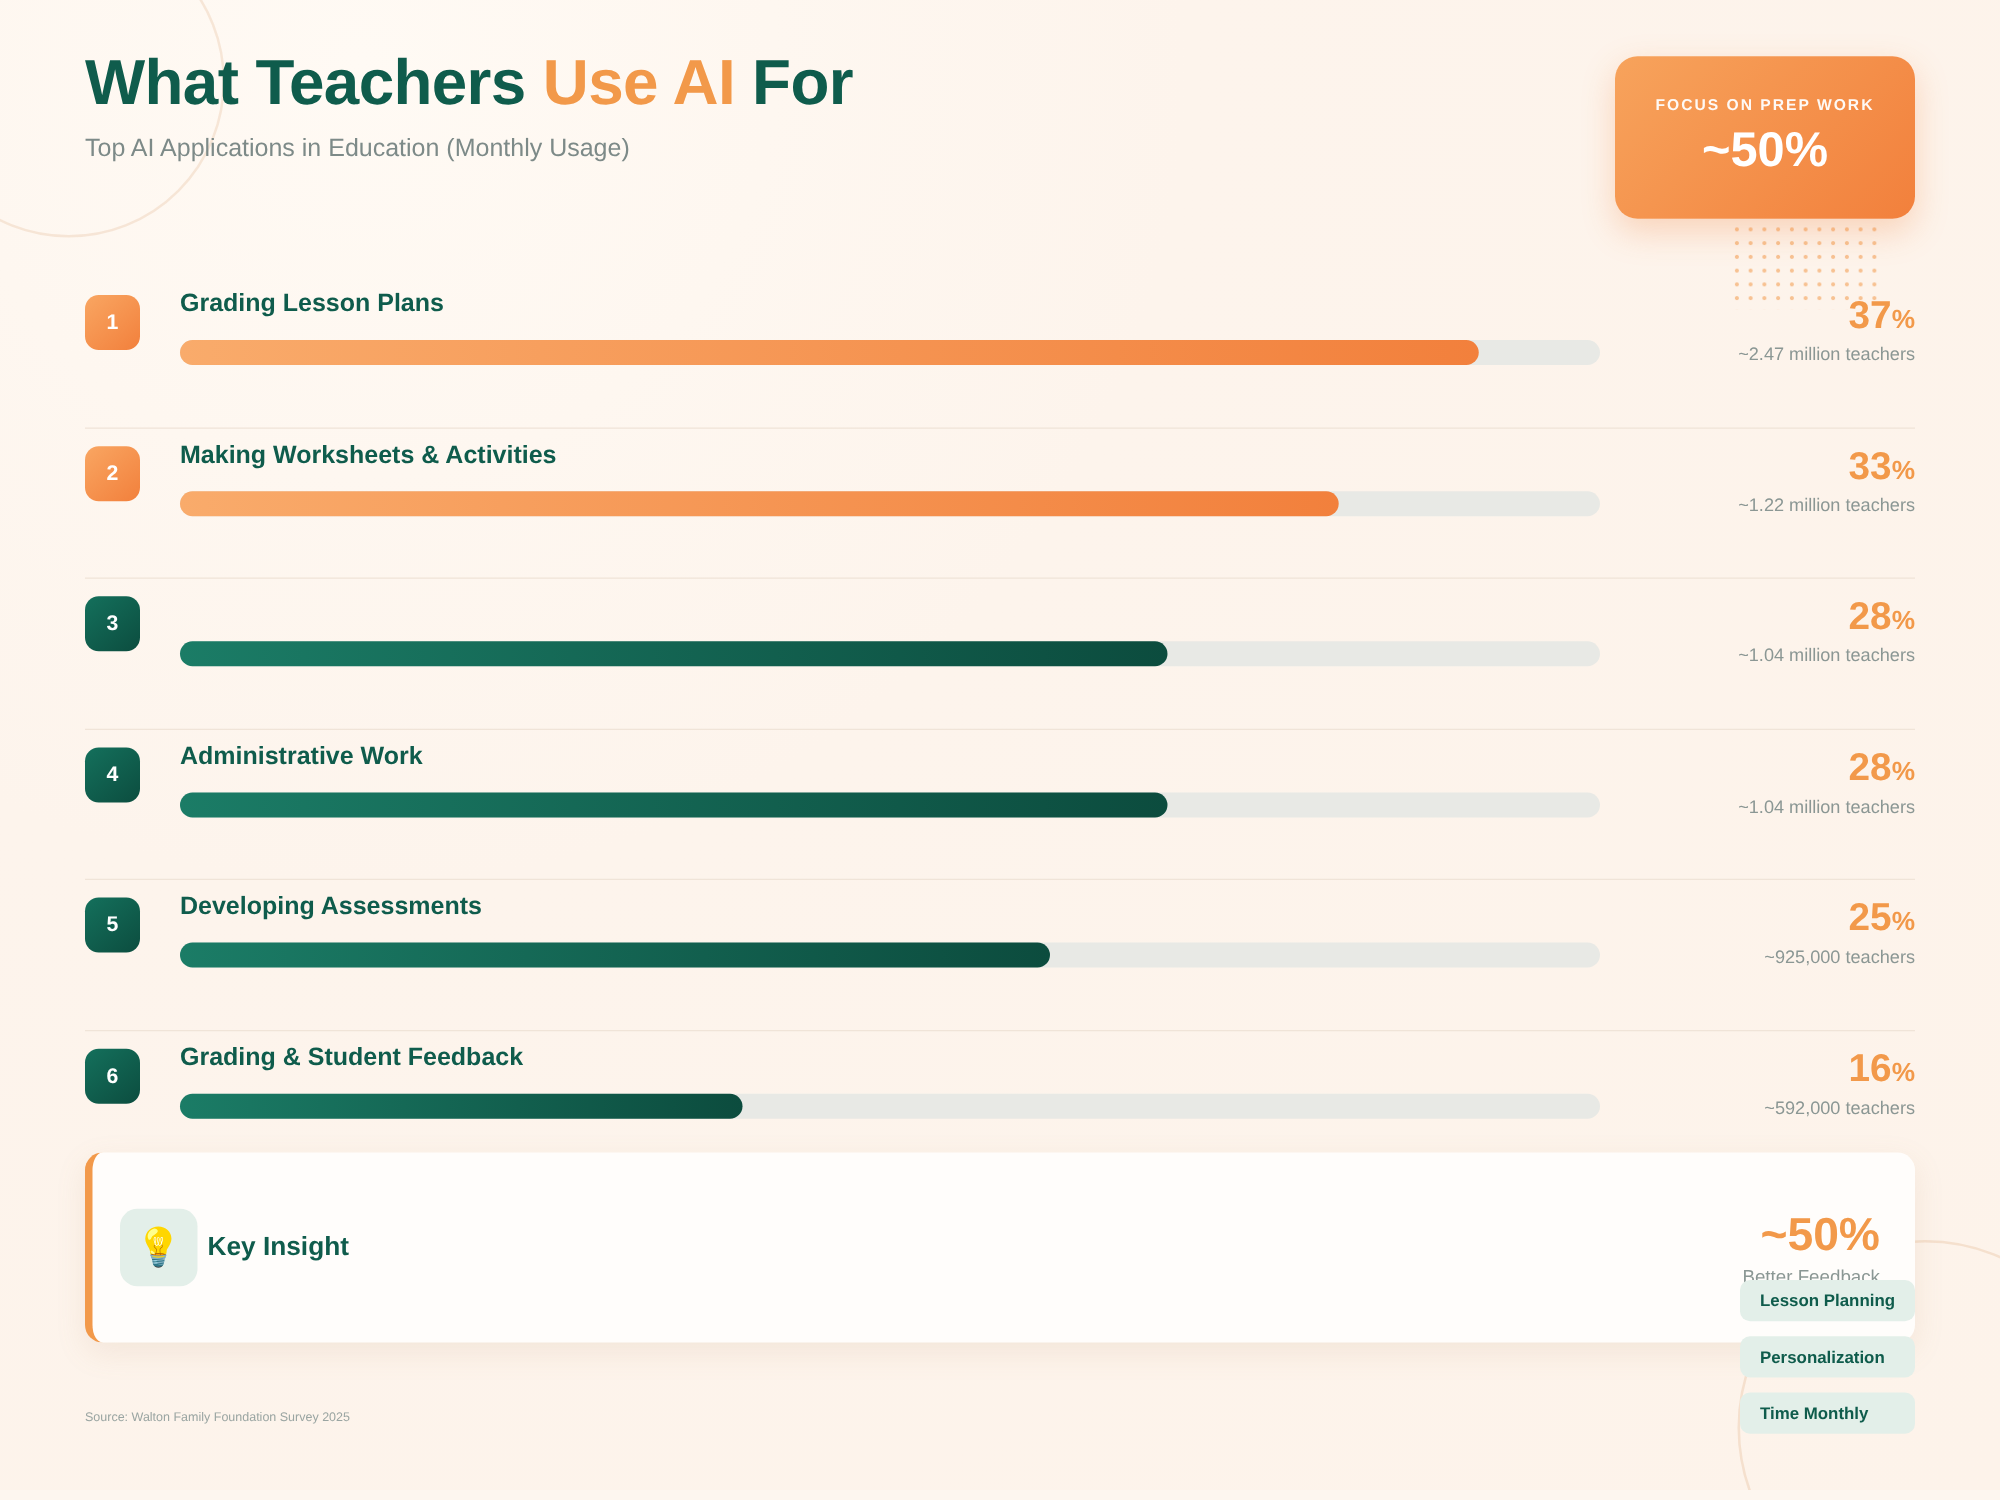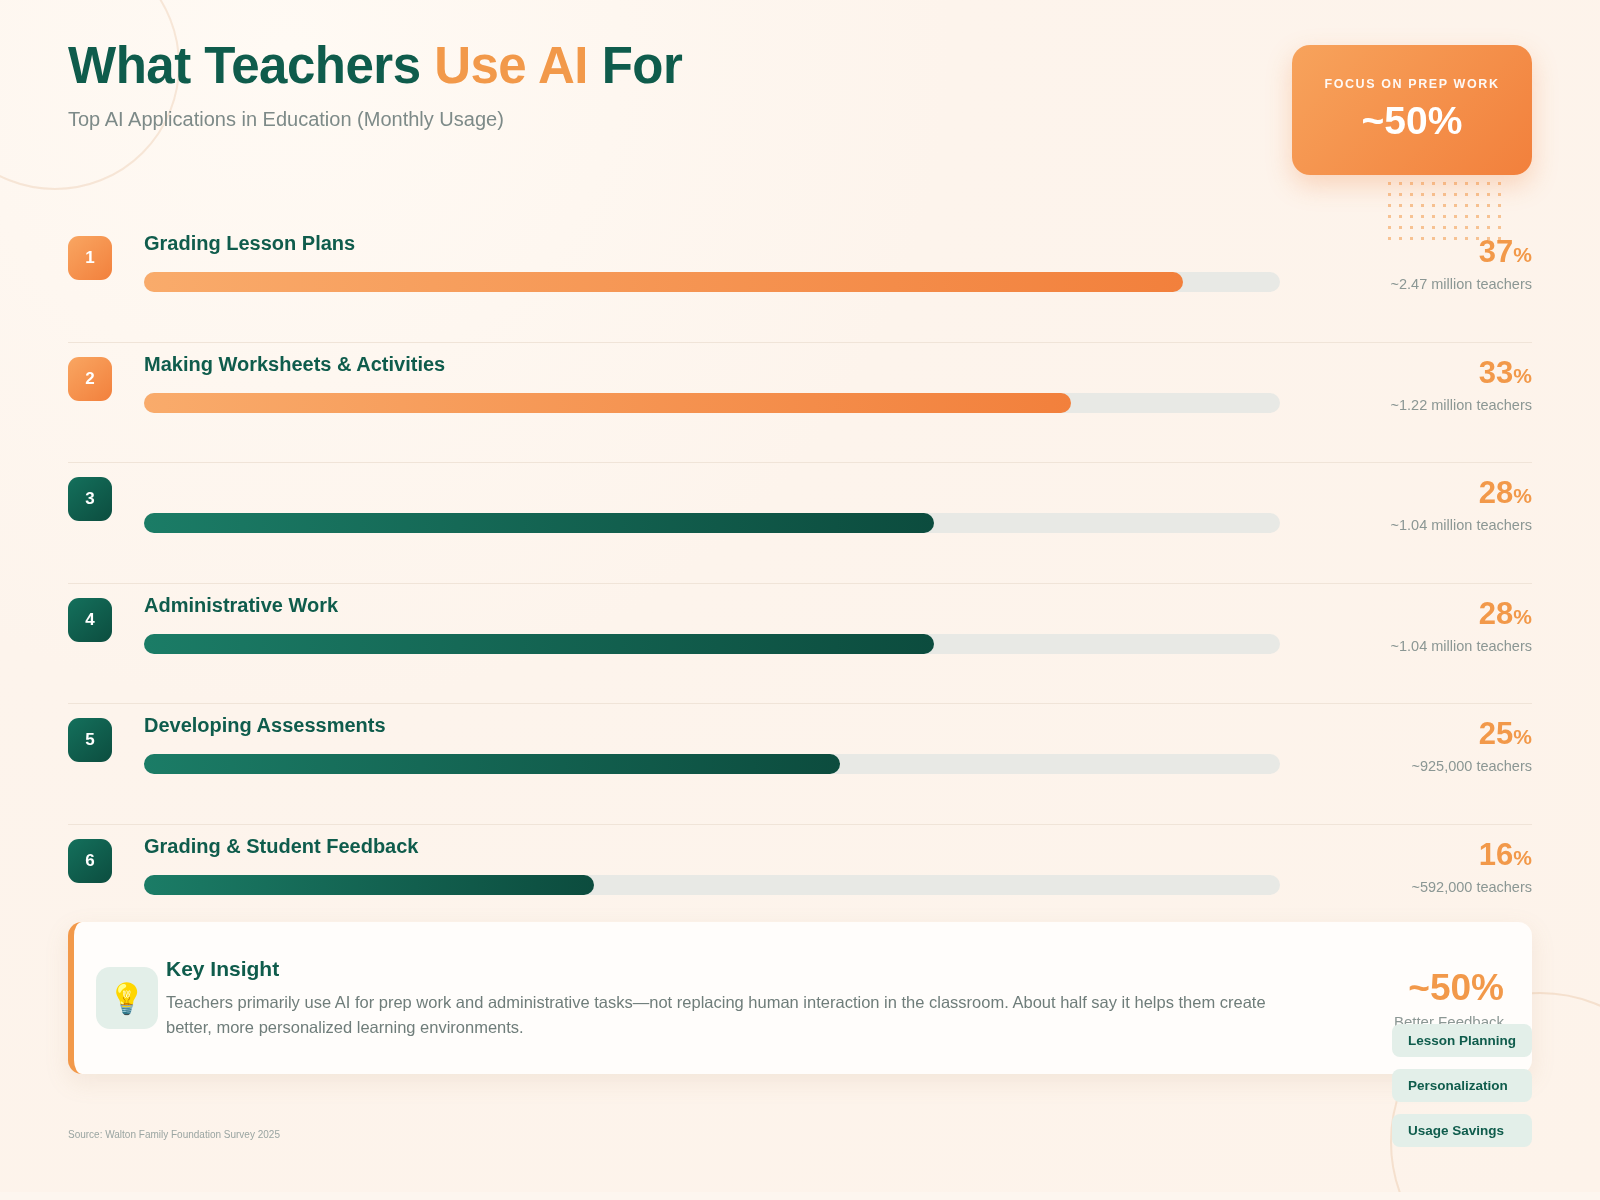--- a/index.html
+++ b/index.html
@@ -220,28 +220,27 @@
         </div>
         <div class="pct">16<span class="sym">%</span></div>
         <div class="count">~592,000 teachers</div>
       </div>
     </div>
 
   <div class="insight">
     <div class="bulb">💡</div>
     <div class="insight-text">
       <div class="insight-title">Key Insight</div>
-      <div class="insight-body">Teachers primarily use AI for prep work and administrative tasks—not replacing human interaction in the classroom. About half say it helps them create better, more personalized learning environments.</div>
     </div>
     <div class="insight-stat">
       <div class="insight-stat-value">~50%</div>
       <div class="insight-stat-label">Better Feedback</div>
     </div>
   </div>
 
   <div class="source">Source: Walton Family Foundation Survey 2025</div>
   <div class="tags" id="tag-list">
       <div class="tag">Lesson Planning</div>
       <div class="tag">Personalization</div>
-      <div class="tag">Usage Savings</div>
+      <div class="tag">Time Monthly</div>
     </div>
 
 </div>
 
 </body></html>

